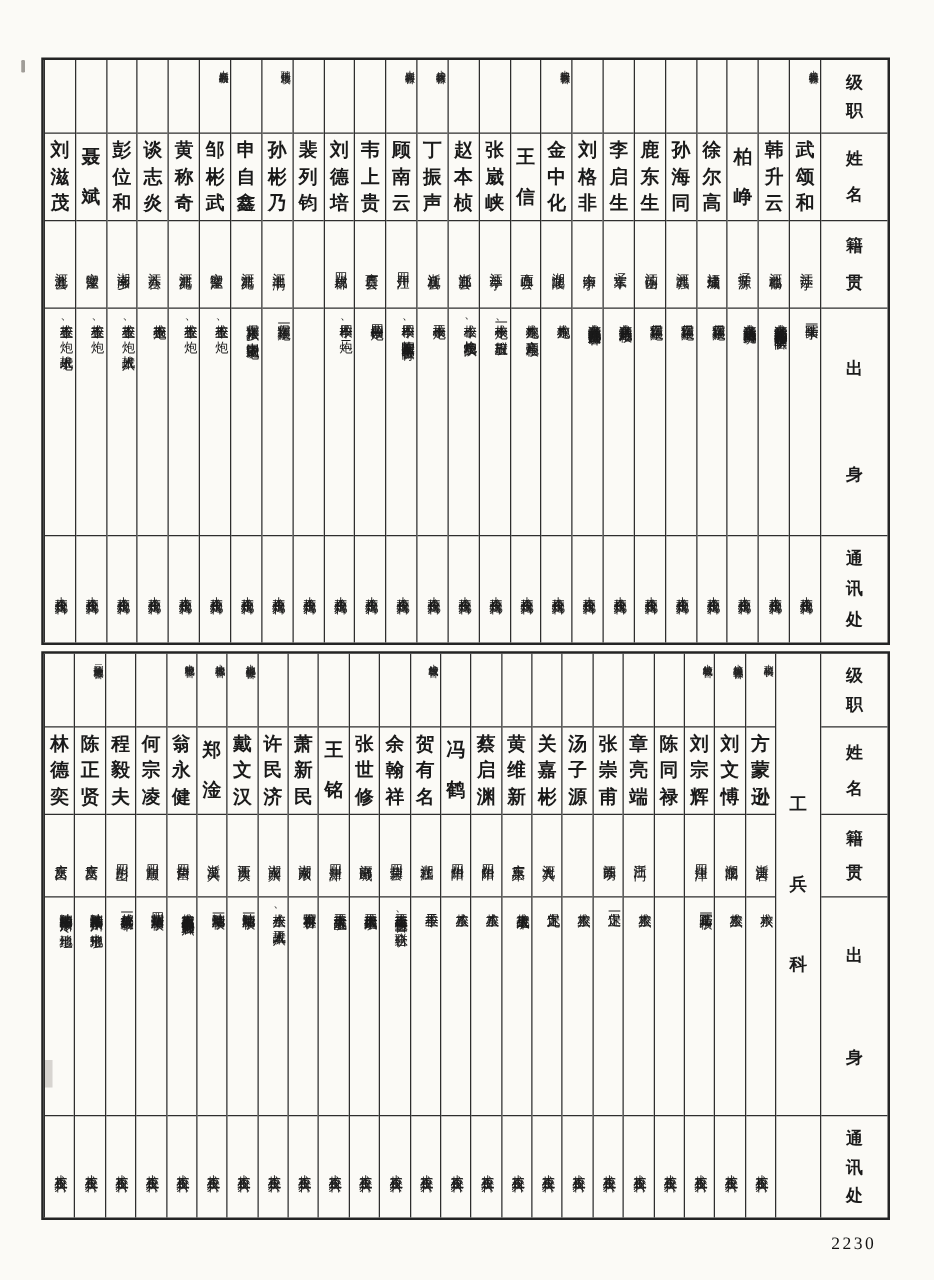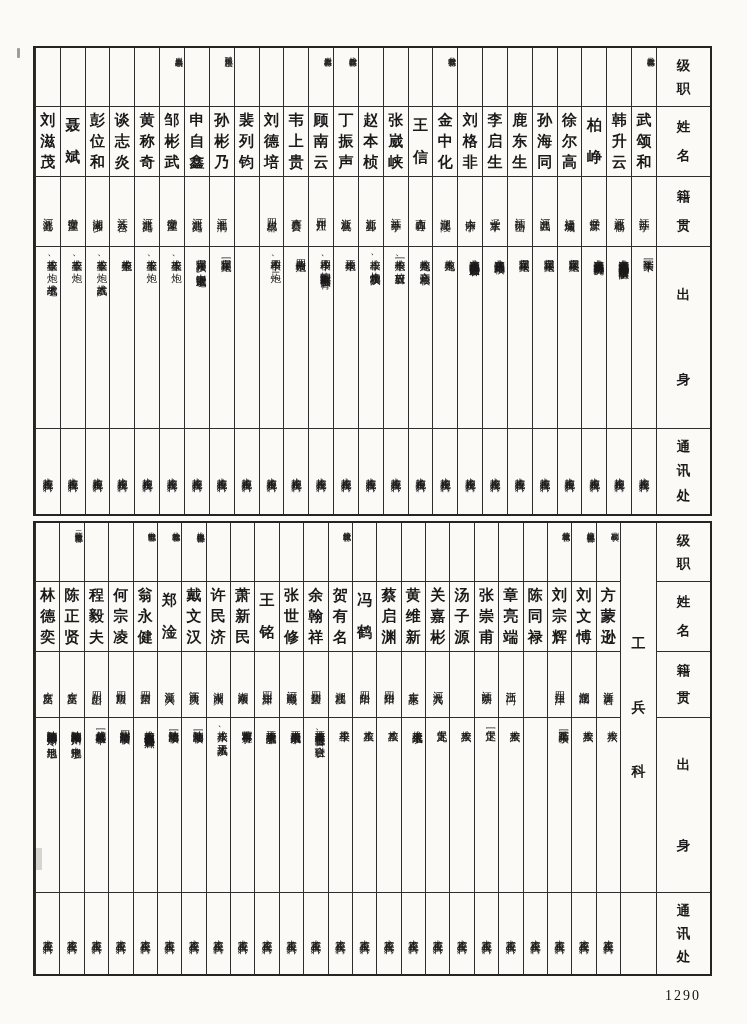--- a/index.html
+++ b/index.html
@@ -1417,15 +1417,15 @@
       <span class="vtext origin-text">陆地测量学校十四广州专 地形组</span>
     </div>
     <div class="cell r-addr">
       <div class="addr-wrap">
         <span class="vtext addr-text">本校工兵科</span>
       </div>
     </div>
   </div>
 </div>
 
-<div class="page-number">1290</div>
+<div class="page-number">2230</div>
 <div class="smudge-a"></div>
 <div class="smudge-b"></div>
 
 </body></html>

